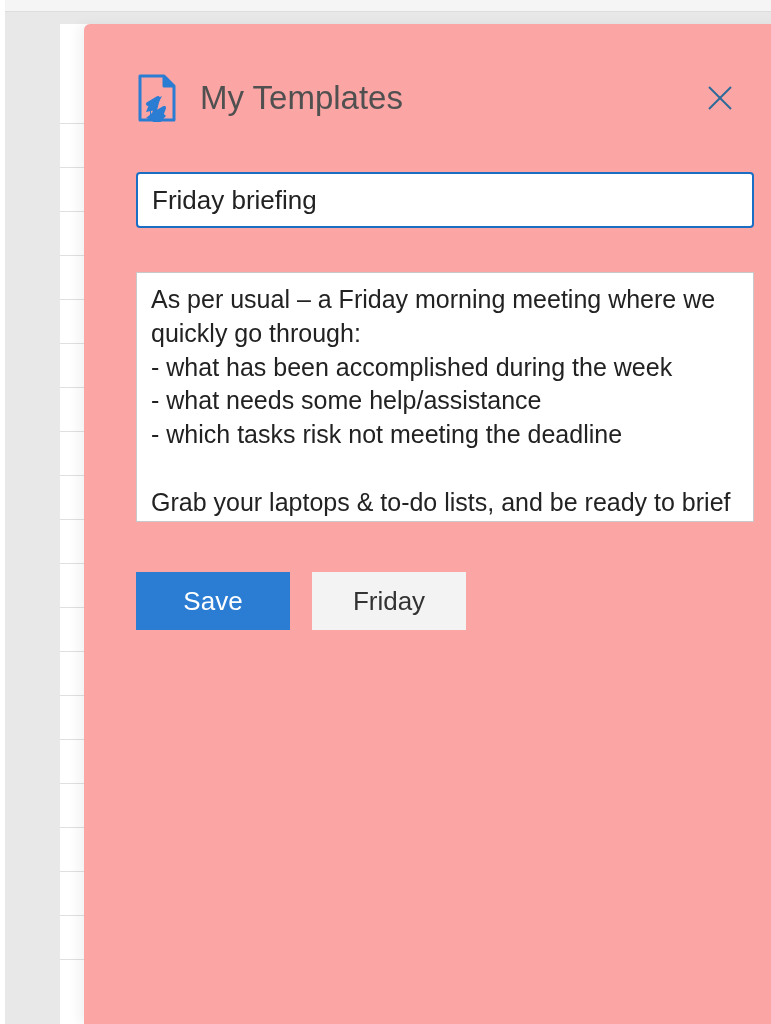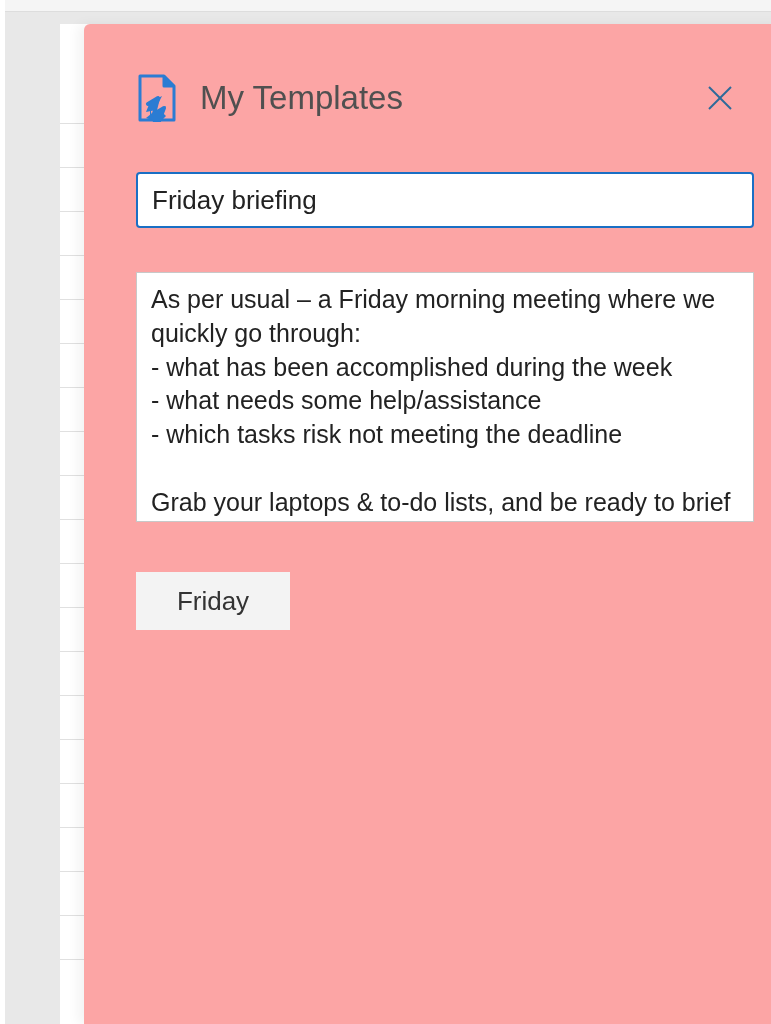--- a/index.html
+++ b/index.html
@@ -191,15 +191,16 @@
   <input class="title-input" type="text" value="Friday briefing" style="">
 
   <textarea class="body-textarea" style="">As per usual – a Friday morning meeting where we quickly go through:
 - what has been accomplished during the week
 - what needs some help/assistance
 - which tasks risk not meeting the deadline
 
 Grab your laptops &amp; to-do lists, and be ready to brief the team.</textarea>
 
   <div class="button-row">
+    <button class="btn btn-primary">Save</button>
     <button class="btn btn-secondary">Friday</button>
   </div>
 </div>
 
 </body></html>

